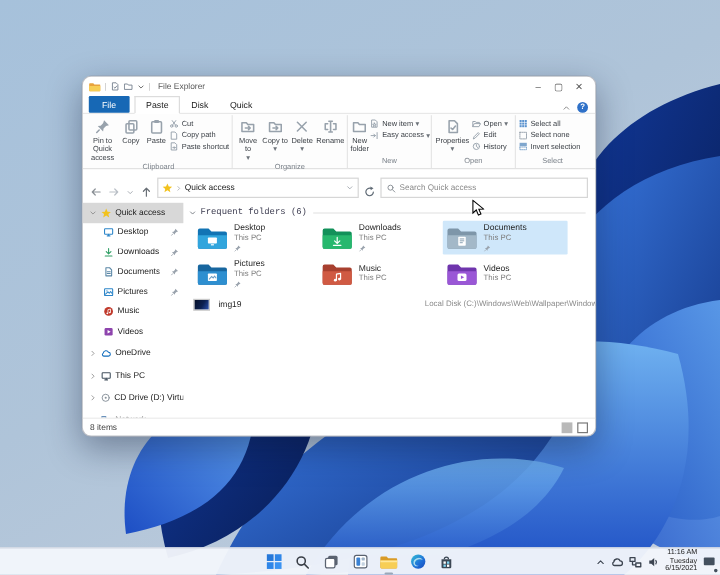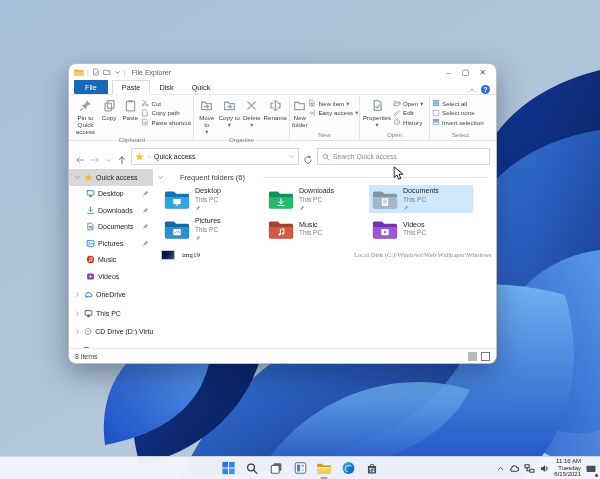--- a/index.html
+++ b/index.html
@@ -59,41 +59,41 @@
   .sidebar { width:84px; flex:none; padding-top:4px; overflow:hidden; }
   .srow { height:16.5px; display:flex; align-items:center; gap:3px; font-size:7px; color:#1b1b1b; padding-left:5px; }
   .srow .tchev { width:7px; color:#8a8a8a; flex:none; }
   .srow.child { padding-left:17px; }
   .srow.sel { background:#d8d8d8; }
   .srow .lbl { white-space:nowrap; overflow:hidden; }
   .srow .pin { margin-left:auto; margin-right:4px; color:#9aa3ad; flex:none; }
   .srow.gap { margin-top:2px; }
 
   .main { flex:1; padding:6px 8px 0 4px; position:relative; min-width:0; }
-  .sechead { display:flex; align-items:center; gap:16px; font-size:7.4px; color:#3c3c50; margin:2px 0 3px; }
+  .sechead { display:flex; align-items:center; gap:3px; font-size:7.4px; color:#3c3c50; margin:2px 0 3px;font-family:Liberation Mono, monospace; }
   .sechead .line { flex:1; height:1px; background:#e4e4e4; margin-left:2px; }
   .tiles { display:grid; grid-template-columns:repeat(3,104px); grid-auto-rows:28px; gap:2px 0; margin-left:4px; }
   .tile { display:flex; align-items:center; gap:5px; padding:2px 3px; border-radius:1px; }
   .tile.hl { background:#cfe7fa; }
   .tile-ic { position:relative; width:26px; height:21px; flex:none; }
   .tile-ic .fsvg { position:absolute; inset:0; width:26px; height:21px; }
   .tile-ic .emblem { position:absolute; left:8px; top:8px; width:10px; height:10px; color:#fff; }
   .tile-meta { display:flex; flex-direction:column; line-height:1.2; }
   .tile-name { font-size:7.1px; color:#1f1f1f; }
   .tile-loc { font-size:6.5px; color:#7e7e7e; }
   .tile-pin { color:#9aa3ad; margin-top:1px; }
 
   .fd-desktop  .f-back{color:#1274b4} .fd-desktop  .f-front{color:#31a5dd}
   .fd-down     .f-back{color:#12915a} .fd-down     .f-front{color:#27b86e}
   .fd-docs     .f-back{color:#7e96a9} .fd-docs     .f-front{color:#a3b8c8}
   .fd-pics     .f-back{color:#17669f} .fd-pics     .f-front{color:#2e8fd0}
   .fd-music    .f-back{color:#a8402f} .fd-music    .f-front{color:#d05a43}
   .fd-video    .f-back{color:#6f35ad} .fd-video    .f-front{color:#9a57d6}
 
-  .recent-list { margin-left:4px;font-family:Liberation Serif, serif; }
+  .recent-list { margin-left:4px; }
   .rrow { height:23px; display:flex; align-items:center; position:relative; }
   .thumb { width:14px; height:10px; border:1px solid #c9c9c9; margin-right:7px; flex:none; }
   .thumb.t19 { background:linear-gradient(120deg,#060f28 0%,#0c2050 55%,#2c52b0 100%); }
   .thumb.t0  { background:radial-gradient(circle at 55% 45%,#3b6be0 0%,#16348c 55%,#091a4a 100%); }
   .rname { font-size:7.1px; color:#1f1f1f; }
   .rpath { position:absolute; left:193px; font-size:6.6px; color:#8a8a8a; white-space:nowrap; }
 
   .statusbar { height:15px; flex:none; border-top:1px solid #ececec; display:flex; align-items:center; padding:0 6px; font-size:7px; color:#444; }
   .view-toggles { margin-left:auto; display:flex; gap:4px; align-items:center; }
   .vt { width:9px; height:9px; }

